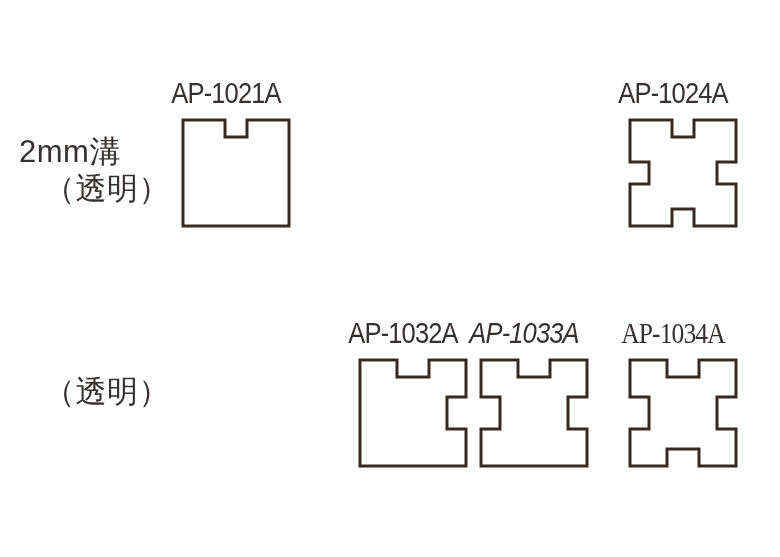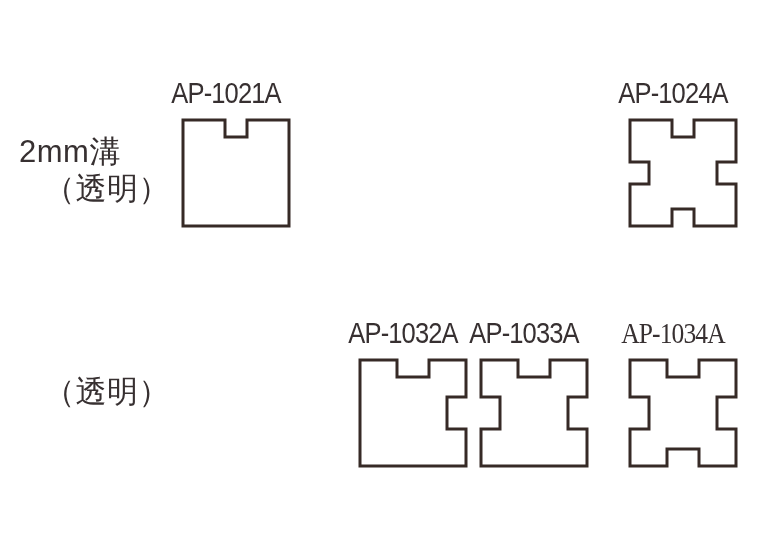--- a/index.html
+++ b/index.html
@@ -44,21 +44,21 @@
   <div class="group-label" style="top:373px;">
     <div class="line2">（透明）</div>
   </div>
 
   <div class="cell" style="left:332px;top:318px;margin-left:28px;">
     <div class="part-number">AP-1032A</div>
     <svg class="profile-svg" width="110" height="110" viewBox="-2 -2 110 110">
         <polygon points="0,0 37,0 37,17 69,17 69,0 106,0 106,37 87,37 87,69 106,69 106,106 0,106"></polygon>
       </svg>
   </div>
-  <div class="cell" style="left:481px;top:318px;">
+  <div class="cell" style="left:481px;top:318px;font-style:italic;">
     <div class="part-number">AP-1033A</div>
     <svg class="profile-svg" width="110" height="110" viewBox="-2 -2 110 110">
         <polygon points="0,0 37,0 37,17 69,17 69,0 106,0 106,37 87,37 87,69 106,69 106,106 0,106 0,69 19,69 19,37 0,37"></polygon>
       </svg>
   </div>
   <div class="cell" style="left:630px;top:318px;font-family:Liberation Serif, serif;">
     <div class="part-number">AP-1034A</div>
     <svg class="profile-svg" width="110" height="110" viewBox="-2 -2 110 110">
         <polygon points="0,0 37,0 37,17 69,17 69,0 106,0 106,37 87,37 87,69 106,69 106,106 69,106 69,89 37,89 37,106 0,106 0,69 19,69 19,37 0,37"></polygon>
       </svg>

